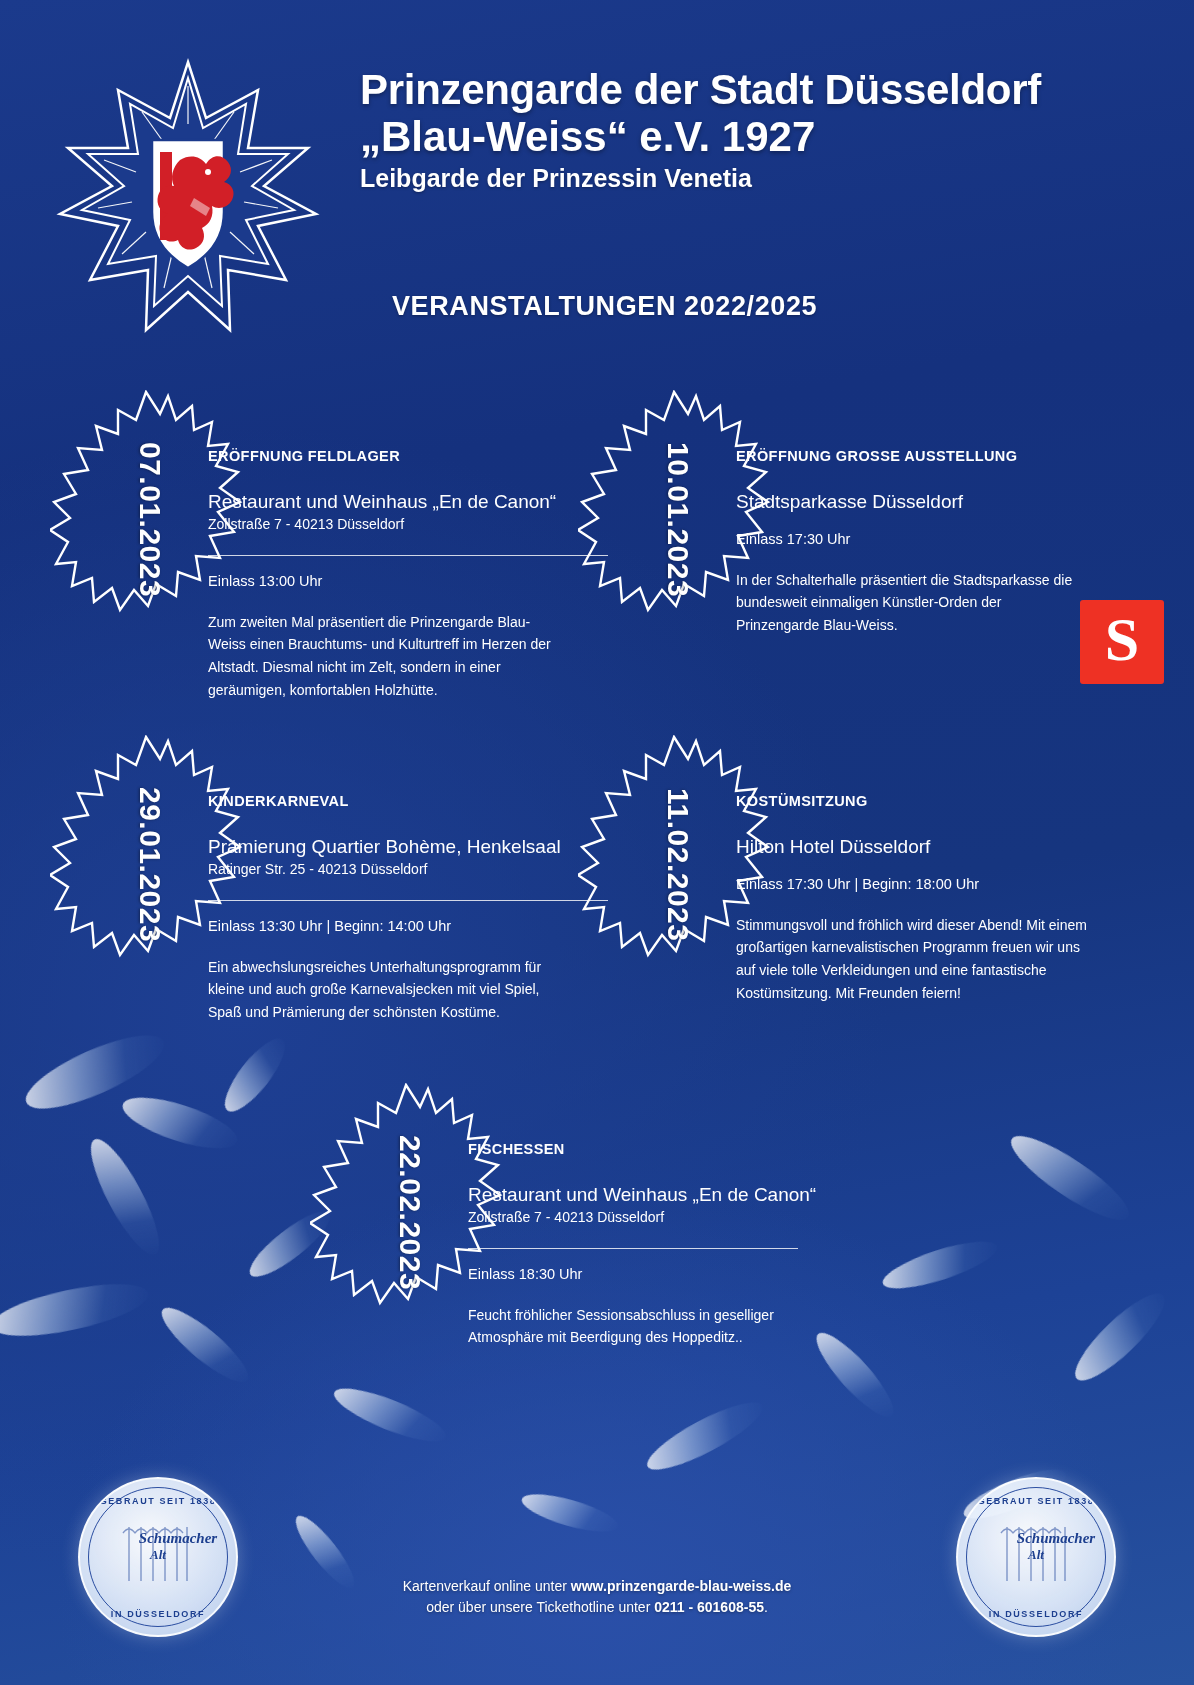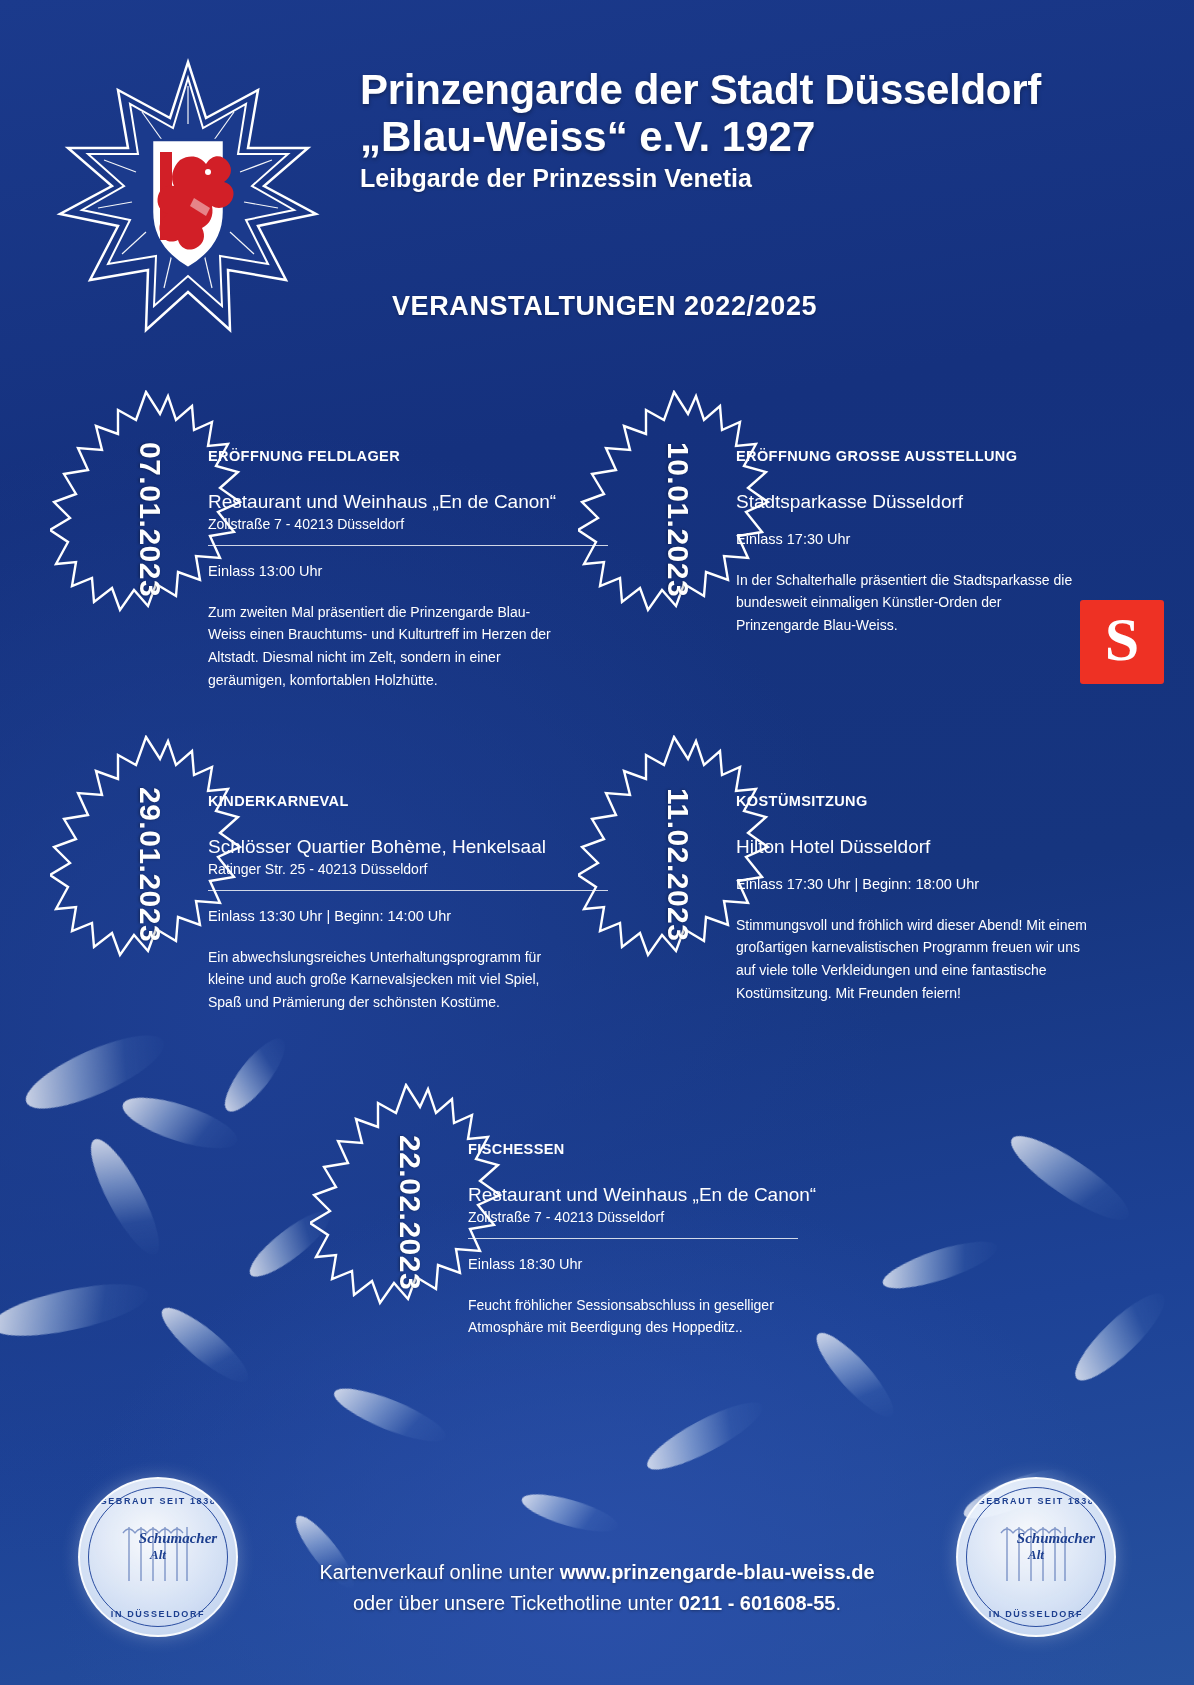--- a/index.html
+++ b/index.html
@@ -112,21 +112,21 @@
     letter-spacing: 0.4px;
     margin-bottom: 26px;
   }
   .ev-venue {
     font-size: 19px;
     line-height: 1.25;
     margin-bottom: 2px;
   }
   .ev-address {
     font-size: 14px;
-    padding-bottom: 13px;
+    padding-bottom: 23px;
     border-bottom: 1px solid rgba(255,255,255,0.8);
   }
   .ev-time {
     font-size: 14.5px;
     margin-top: 17px;
     margin-bottom: 22px;
   }
   .ev-desc {
     font-size: 14px;
     line-height: 1.62;
@@ -150,21 +150,21 @@
     line-height: 1;
     padding-bottom: 6px;
   }
   
   .footer {
     position: absolute;
     bottom: 66px; left: 0; width: 100%;
     text-align: center;
   }
   .footer-line {
-    font-size: 20px;
+    font-size: 14px;
     line-height: 1.55;
     text-shadow: 0 1px 3px rgba(0,0,0,0.35);
   }
   .footer-line b { font-weight: bold; }
   .beer-seal {
     position: absolute;
     bottom: 48px;
     width: 160px; height: 160px;
     border-radius: 50%;
     background: radial-gradient(circle at 45% 38%, rgba(255,255,255,0.97) 0%, rgba(228,238,252,0.92) 55%, rgba(200,218,244,0.88) 100%);
@@ -324,21 +324,21 @@
 
     <div class="event" style="left:50px; top:345px;">
       <div class="burst">
         <svg viewBox="0 0 200 260" xmlns="http://www.w3.org/2000/svg">
           <polygon points="96,2 110,24 118,6 126,30 142,16 144,40 162,32 158,56 178,54 166,76 188,82 170,98 190,112 168,122 184,142 160,146 170,168 146,166 150,190 128,182 126,206 106,194 98,216 84,200 70,220 62,198 44,212 42,188 22,196 26,172 6,174 18,152 0,140 20,128 4,112 26,104 14,84 38,80 28,58 52,60 46,36 68,44 68,20 86,30" fill="none" stroke="#ffffff" stroke-width="2.4"></polygon>
         </svg>
       </div>
       <div class="date-text">29.01.2023</div>
       <div class="event-body">
         <div class="ev-kicker">KINDERKARNEVAL</div>
-        <div class="ev-venue">Schlösser Quartier Bohème, Henkelsaal</div>
+        <div class="ev-venue">Prämierung Quartier Bohème, Henkelsaal</div>
         <div class="ev-address">Ratinger Str. 25 - 40213 Düsseldorf</div>
         <div class="ev-time">Einlass 13:30 Uhr | Beginn: 14:00 Uhr</div>
         <div class="ev-desc">Ein abwechslungsreiches Unterhaltungsprogramm für kleine und auch große Karnevalsjecken mit viel Spiel, Spaß und Prämierung der schönsten Kostüme.</div>
       </div>
     </div>
 
     <div class="event" style="left:578px; top:345px;">
       <div class="burst">
         <svg viewBox="0 0 200 260" xmlns="http://www.w3.org/2000/svg">
           <polygon points="96,2 110,24 118,6 126,30 142,16 144,40 162,32 158,56 178,54 166,76 188,82 170,98 190,112 168,122 184,142 160,146 170,168 146,166 150,190 128,182 126,206 106,194 98,216 84,200 70,220 62,198 44,212 42,188 22,196 26,172 6,174 18,152 0,140 20,128 4,112 26,104 14,84 38,80 28,58 52,60 46,36 68,44 68,20 86,30" fill="none" stroke="#ffffff" stroke-width="2.4"></polygon>

